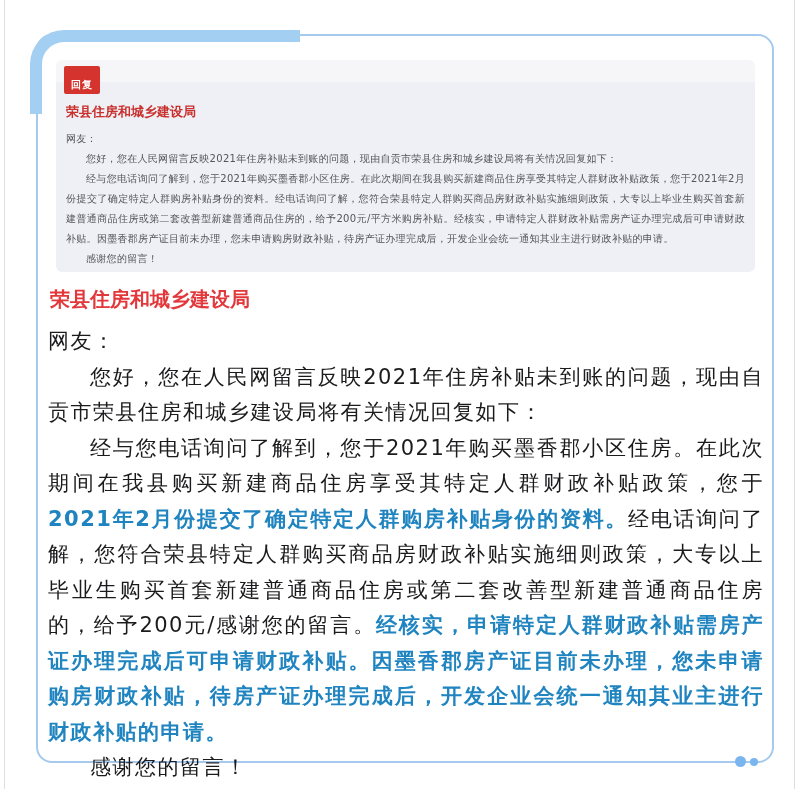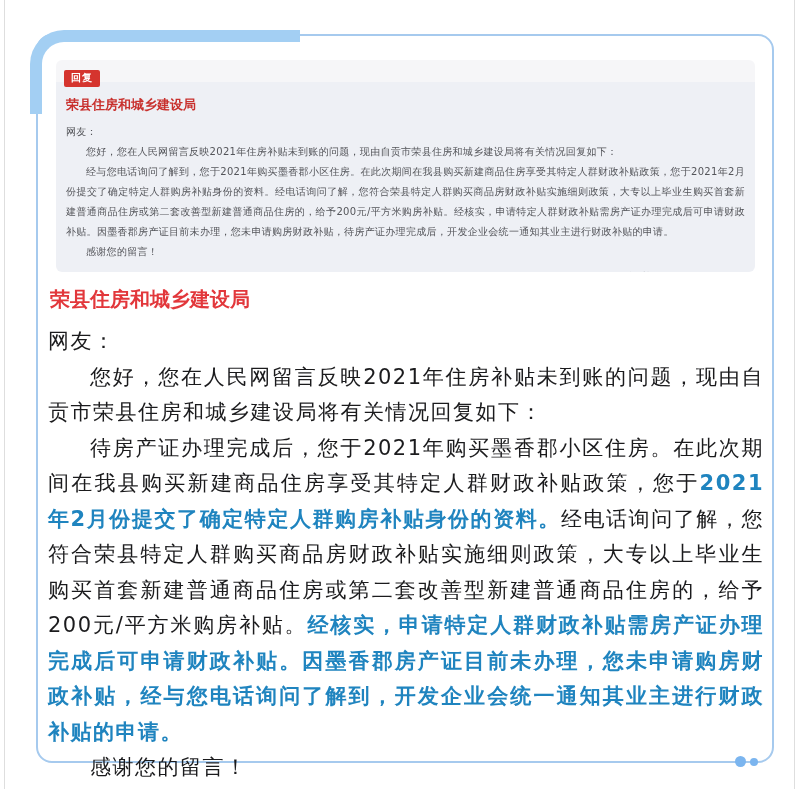--- a/index.html
+++ b/index.html
@@ -24,21 +24,21 @@
   
   .reply-card{
     position:absolute;left:18px;top:24px;width:699px;height:212px;
     box-sizing:border-box;border-radius:6px;padding:6px 10px 6px 8px;
     background:linear-gradient(to bottom,#f6f6f8 0px,#f6f6f8 22px,#eef0f5 22px,#eef0f5 100%);
     overflow:hidden;
   }
   .reply-badge{
     display:inline-block;background:#d5342e;color:#ffffff;
     font-size:10px;font-weight:bold;line-height:1;
-    padding:3px 7px 4px;border-radius:2px;letter-spacing:1px;
+    padding:14px 7px 4px;border-radius:2px;letter-spacing:1px;
   }
   .reply-card-title{
     font-size:13px;font-weight:bold;color:#c8302d;margin:9px 0 8px 2px;
   }
   .reply-body{font-size:10px;color:#54555a;line-height:20px;text-align:justify;letter-spacing:0.3px;margin-left:2px;}
   .reply-body p{margin:0;}
   .reply-body .indent{text-indent:2em;}
   .reply-time{
     text-align:right;font-size:9px;color:#8f9094;margin-top:8px;
   }
@@ -74,21 +74,21 @@
         <p class="indent">感谢您的留言！</p>
       </div>
       <div class="reply-time">回复时间 : 2022-07-19 11:03</div>
     </div>
 
     <div class="main-text">
       <h2 class="main-title">荣县住房和城乡建设局</h2>
       <div class="main-body">
         <p class="salutation">网友：</p>
         <p class="indent">您好，您在人民网留言反映2021年住房补贴未到账的问题，现由自贡市荣县住房和城乡建设局将有关情况回复如下：</p>
-        <p class="indent"><span>待房产证办理完成后，您于2021年购买墨香郡小区住房。在此次期间在我县购买新建商品住房享受其特定人群财政补贴政策，您于</span><span class="hl">2021年2月份提交了确定特定人群购房补贴身份的资料。</span><span>经电话询问了解，您符合荣县特定人群购买商品房财政补贴实施细则政策，大专以上毕业生购买首套新建普通商品住房或第二套改善型新建普通商品住房的，给予200元/平方米购房补贴。</span><span class="hl">经核实，申请特定人群财政补贴需房产证办理完成后可申请财政补贴。因墨香郡房产证目前未办理，您未申请购房财政补贴，经与您电话询问了解到，开发企业会统一通知其业主进行财政补贴的申请。</span></p>
+        <p class="indent"><span>经与您电话询问了解到，您于2021年购买墨香郡小区住房。在此次期间在我县购买新建商品住房享受其特定人群财政补贴政策，您于</span><span class="hl">2021年2月份提交了确定特定人群购房补贴身份的资料。</span><span>经电话询问了解，您符合荣县特定人群购买商品房财政补贴实施细则政策，大专以上毕业生购买首套新建普通商品住房或第二套改善型新建普通商品住房的，给予200元/感谢您的留言。</span><span class="hl">经核实，申请特定人群财政补贴需房产证办理完成后可申请财政补贴。因墨香郡房产证目前未办理，您未申请购房财政补贴，待房产证办理完成后，开发企业会统一通知其业主进行财政补贴的申请。</span></p>
         <p class="indent">感谢您的留言！</p>
       </div>
     </div>
   </div>
 
   <div class="corner-decoration"></div>
   <span class="dot big"></span>
   <span class="dot small"></span>
 </div>
 

